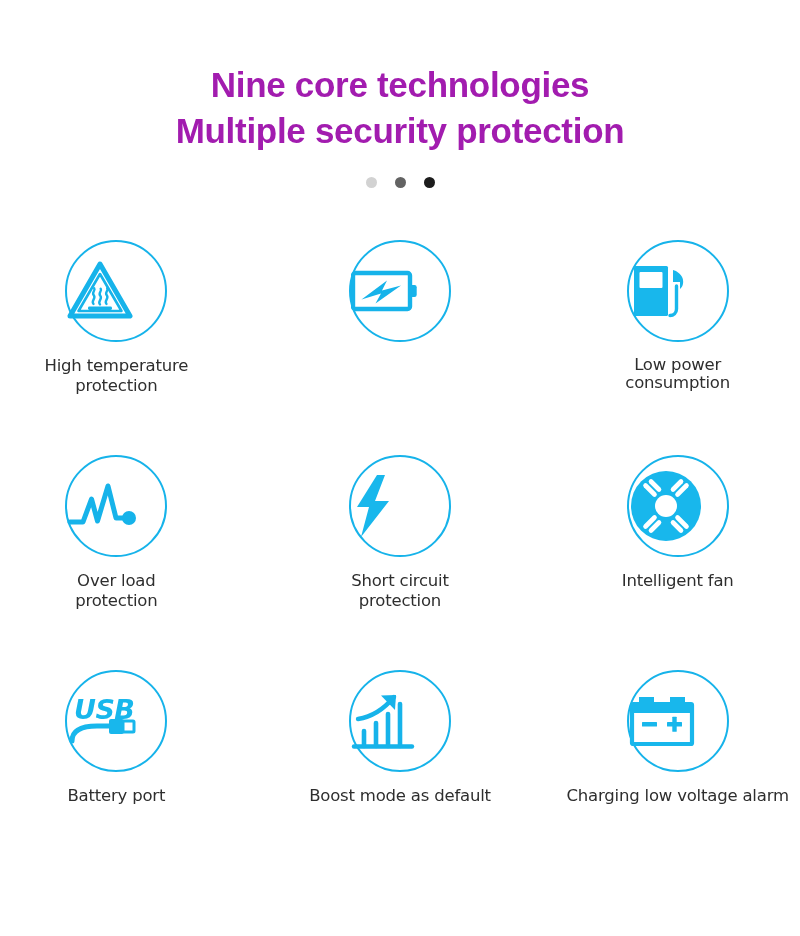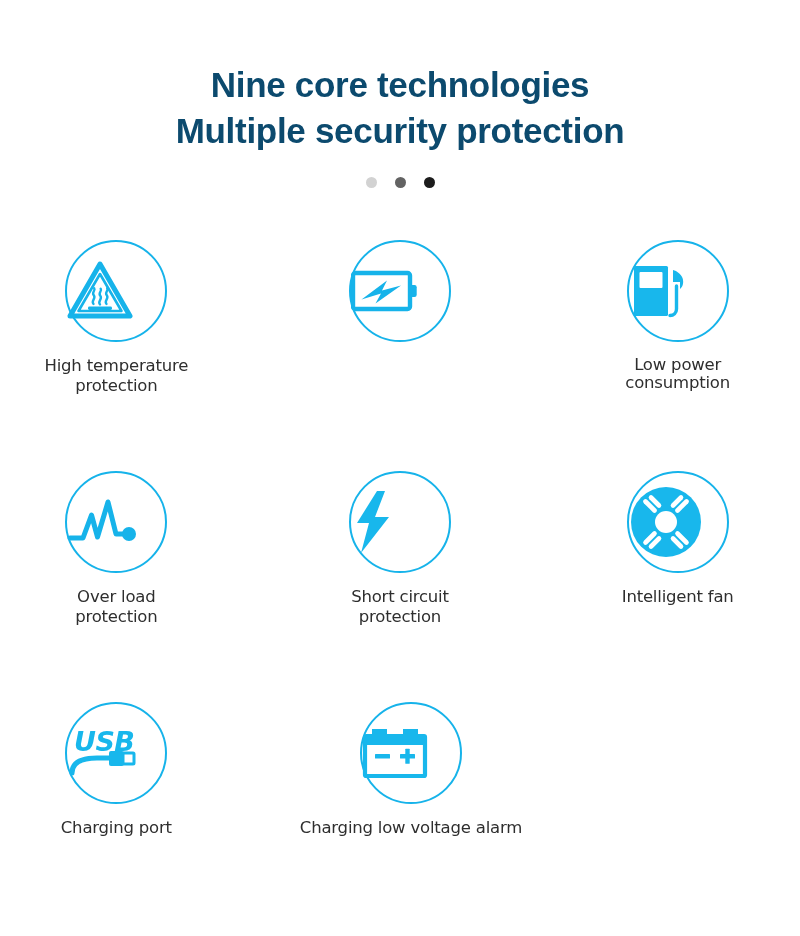--- a/index.html
+++ b/index.html
@@ -22,21 +22,21 @@
 
   
   .header {
     padding-top: 62px;
     text-align: center;
   }
 
   .title-line {
     font-size: 35px;
     font-weight: bold;
-    color: #0c4a6e;
+    color: #a21caf;
     letter-spacing: -0.3px;
     line-height: 46px;
     white-space: nowrap;
   }
 
   
   .dots {
     margin-top: 22px;
     display: flex;
     justify-content: center;
@@ -49,21 +49,21 @@
     height: 11px;
     border-radius: 50%;
     display: block;
   }
 
   
   .grid {
     margin-top: 52px;
     display: grid;
     grid-template-columns: 1fr 1fr 1fr;
-    row-gap: 16px;
+    row-gap: 0;
   }
 
   .cell {
     display: flex;
     flex-direction: column;
     align-items: center;
     height: 215px;
   }
 
   .icon-circle {
@@ -212,23 +212,40 @@
       <div class="icon-circle">
         <svg width="76" height="56" viewBox="0 0 76 56">
           <text x="7" y="26" font-family="'DejaVu Sans','Liberation Sans',sans-serif" font-size="27" font-weight="bold" font-style="italic" fill="#18B7EC" letter-spacing="-0.5">USB</text>
 
           <path d="M5 48 C5 36 16 33 30 33 L44 33" fill="none" stroke="#18B7EC" stroke-width="5" stroke-linecap="round"></path>
 
           <rect x="42" y="26" width="15" height="15" rx="2" fill="#18B7EC"></rect>
           <rect x="56" y="28" width="11" height="11" rx="1" fill="none" stroke="#18B7EC" stroke-width="3"></rect>
         </svg>
       </div>
-      <div class="cell-label">Charging port</div>
-    </div>
-
+      <div class="cell-label">Battery port</div>
+    </div>
+
+    <div class="cell col-2">
+      <div class="icon-circle">
+        <svg width="64" height="62" viewBox="0 0 64 62">
+
+          <line x1="3" y1="56.5" x2="61" y2="56.5" stroke="#16B3EA" stroke-width="4.4" stroke-linecap="round"></line>
+
+          <line x1="13" y1="56" x2="13" y2="41" stroke="#16B3EA" stroke-width="4.6" stroke-linecap="round"></line>
+          <line x1="25" y1="56" x2="25" y2="33" stroke="#16B3EA" stroke-width="4.6" stroke-linecap="round"></line>
+          <line x1="37" y1="56" x2="37" y2="24" stroke="#16B3EA" stroke-width="4.6" stroke-linecap="round"></line>
+          <line x1="49" y1="56" x2="49" y2="14" stroke="#16B3EA" stroke-width="4.6" stroke-linecap="round"></line>
+
+          <path d="M7 29 C20 27 33 19 43 7" fill="none" stroke="#16B3EA" stroke-width="4.4" stroke-linecap="round"></path>
+          <path d="M30 5.5 L45 5 L44 20 Z" fill="#16B3EA"></path>
+        </svg>
+      </div>
+      <div class="cell-label">Boost mode as default</div>
+    </div>
 
     <div class="cell col-3">
       <div class="icon-circle">
         <svg width="66" height="52" viewBox="0 0 66 52">
 
           <rect x="10" y="2" width="15" height="8" fill="#18B7EC"></rect>
           <rect x="41" y="2" width="15" height="8" fill="#18B7EC"></rect>
 
           <rect x="3" y="9" width="60" height="40" rx="1" fill="none" stroke="#18B7EC" stroke-width="4.2"></rect>
 

